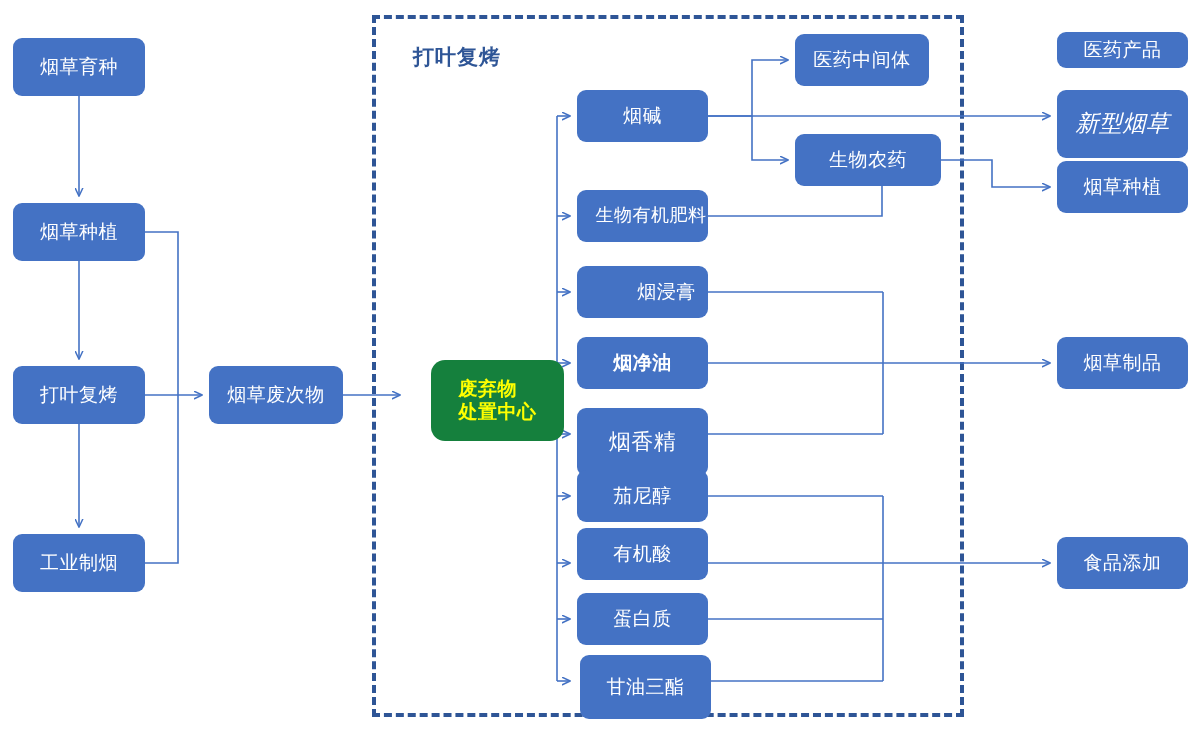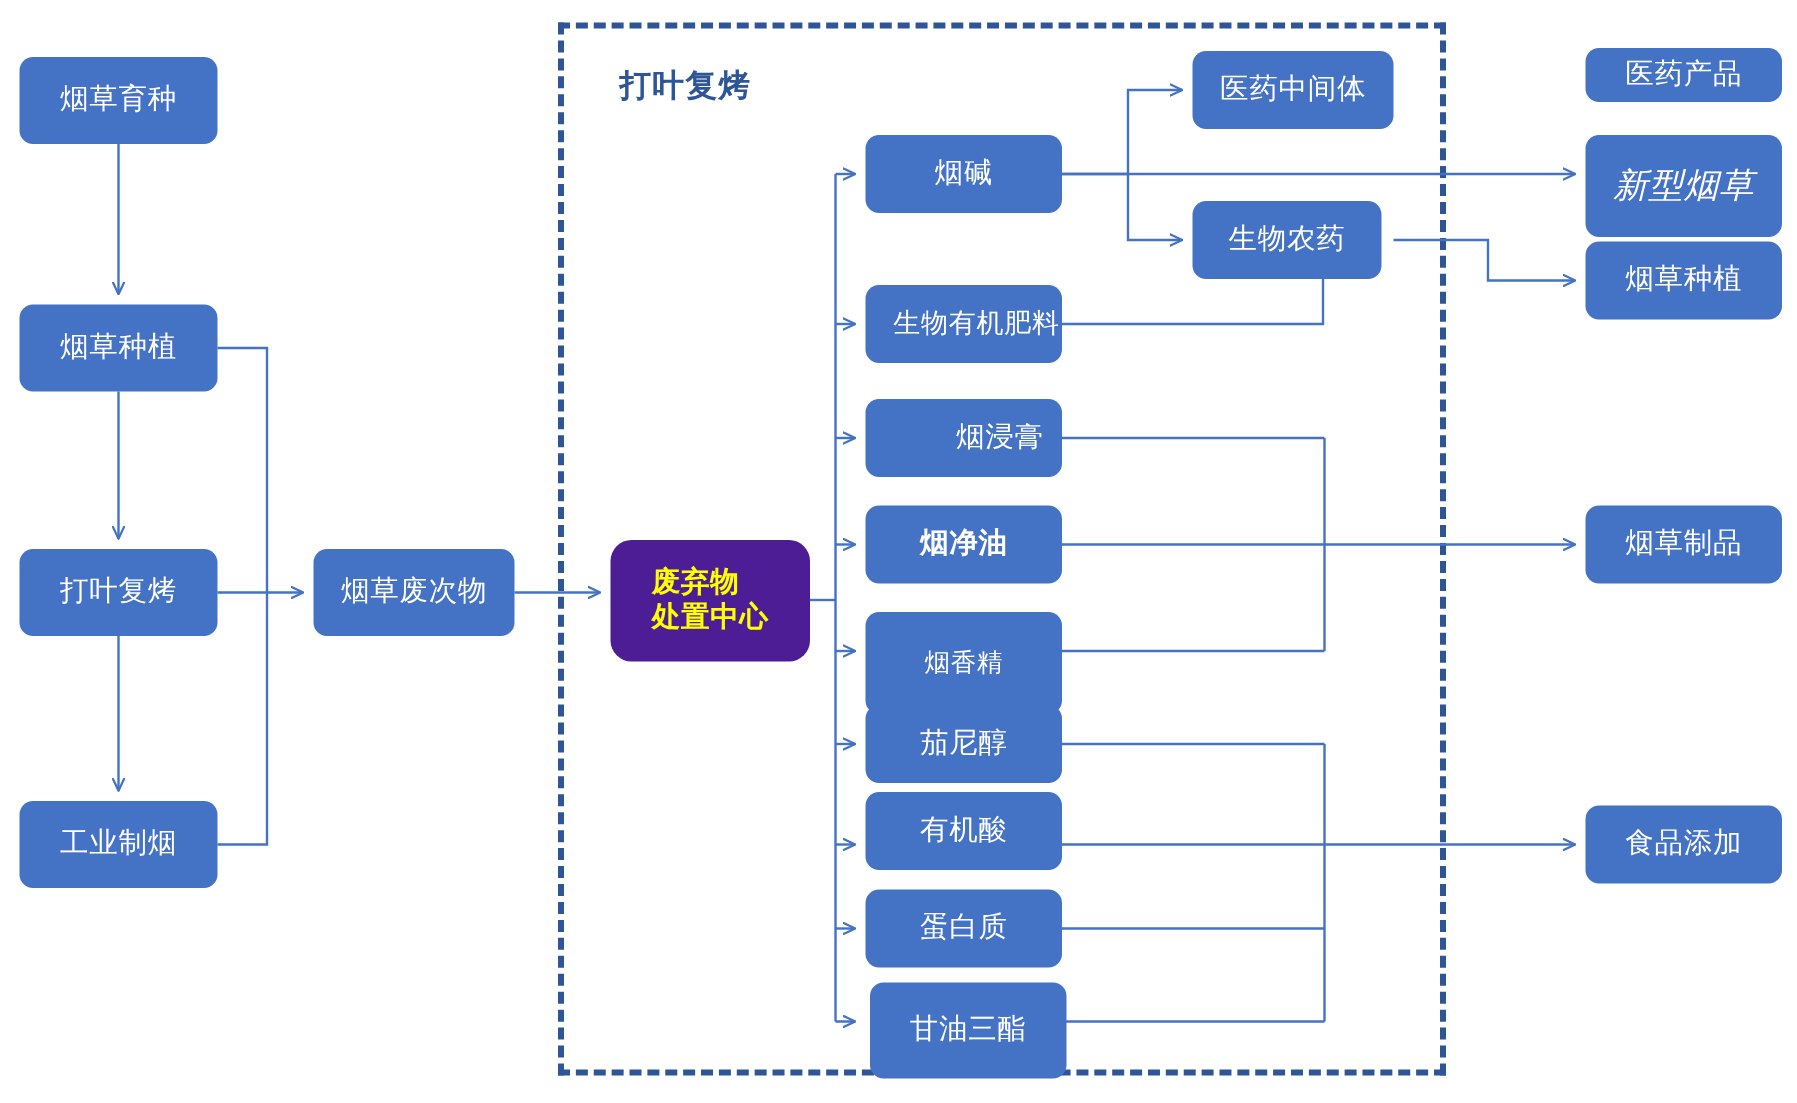--- a/index.html
+++ b/index.html
@@ -32,25 +32,26 @@
     display: flex;
     align-items: center;
     justify-content: center;
     text-align: left;
     line-height: 1.18;
     box-sizing: border-box;
     letter-spacing: 0.5px;
     font-weight: 400;
   }
   .node.center {
-    background: #4c1d95;
+    background: #15803d;
     color: #ffff00;
     font-weight: bold;
     border-radius: 14px;
     white-space: pre-line;
+    margin-left: 24px;
   }
   .zone-title {
     position: absolute;
     color: #2e5596;
     font-size: 21px;
     font-weight: bold;
     letter-spacing: 1px;
   }
   .dash-zone {
     position: absolute;
@@ -123,27 +124,27 @@
       <div class="node" style="left: 13px; top: 203px; width: 132px; height: 58px; font-size: 19px;">烟草种植</div>
       <div class="node" style="left: 13px; top: 366px; width: 132px; height: 58px; font-size: 19px;">打叶复烤</div>
       <div class="node" style="left: 13px; top: 534px; width: 132px; height: 58px; font-size: 19px;">工业制烟</div>
       <div class="node" style="left: 209px; top: 366px; width: 134px; height: 58px; font-size: 19px;">烟草废次物</div>
       <div class="node center" style="left: 407px; top: 360px; width: 133px; height: 81px; font-size: 19px;">废弃物
 处置中心</div>
       <div class="node" style="left: 577px; top: 90px; width: 131px; height: 52px; font-size: 19px;">烟碱</div>
       <div class="node" style="left: 577px; top: 190px; width: 131px; height: 52px; font-size: 18px; padding-left: 17px;">生物有机肥料</div>
       <div class="node" style="left: 577px; top: 266px; width: 131px; height: 52px; font-size: 19px; padding-left: 48px;">烟浸膏</div>
       <div class="node" style="left: 577px; top: 337px; width: 131px; height: 52px; font-size: 19px; font-weight: bold;">烟净油</div>
-      <div class="node" style="left: 577px; top: 408px; width: 131px; height: 68px; font-size: 17px;">烟香精</div>
+      <div class="node" style="left: 577px; top: 408px; width: 131px; height: 68px; font-size: 22px;">烟香精</div>
       <div class="node" style="left: 577px; top: 470px; width: 131px; height: 52px; font-size: 19px;">茄尼醇</div>
       <div class="node" style="left: 577px; top: 528px; width: 131px; height: 52px; font-size: 19px;">有机酸</div>
       <div class="node" style="left: 577px; top: 593px; width: 131px; height: 52px; font-size: 19px;">蛋白质</div>
       <div class="node" style="left: 580px; top: 655px; width: 131px; height: 64px; font-size: 19px;">甘油三酯</div>
       <div class="node" style="left: 795px; top: 34px; width: 134px; height: 52px; font-size: 19px;">医药中间体</div>
-      <div class="node" style="left: 795px; top: 134px; width: 126px; height: 52px; font-size: 19px;">生物农药</div>
+      <div class="node" style="left: 795px; top: 134px; width: 146px; height: 52px; font-size: 19px;">生物农药</div>
       <div class="node" style="left: 1057px; top: 32px; width: 131px; height: 36px; font-size: 19px;">医药产品</div>
       <div class="node" style="left: 1057px; top: 90px; width: 131px; height: 68px; font-size: 23px; font-style: italic;">新型烟草</div>
       <div class="node" style="left: 1057px; top: 161px; width: 131px; height: 52px; font-size: 19px;">烟草种植</div>
       <div class="node" style="left: 1057px; top: 337px; width: 131px; height: 52px; font-size: 19px;">烟草制品</div>
       <div class="node" style="left: 1057px; top: 537px; width: 131px; height: 52px; font-size: 19px;">食品添加</div>
     </div>
 
 </div>
 
 </body></html>

